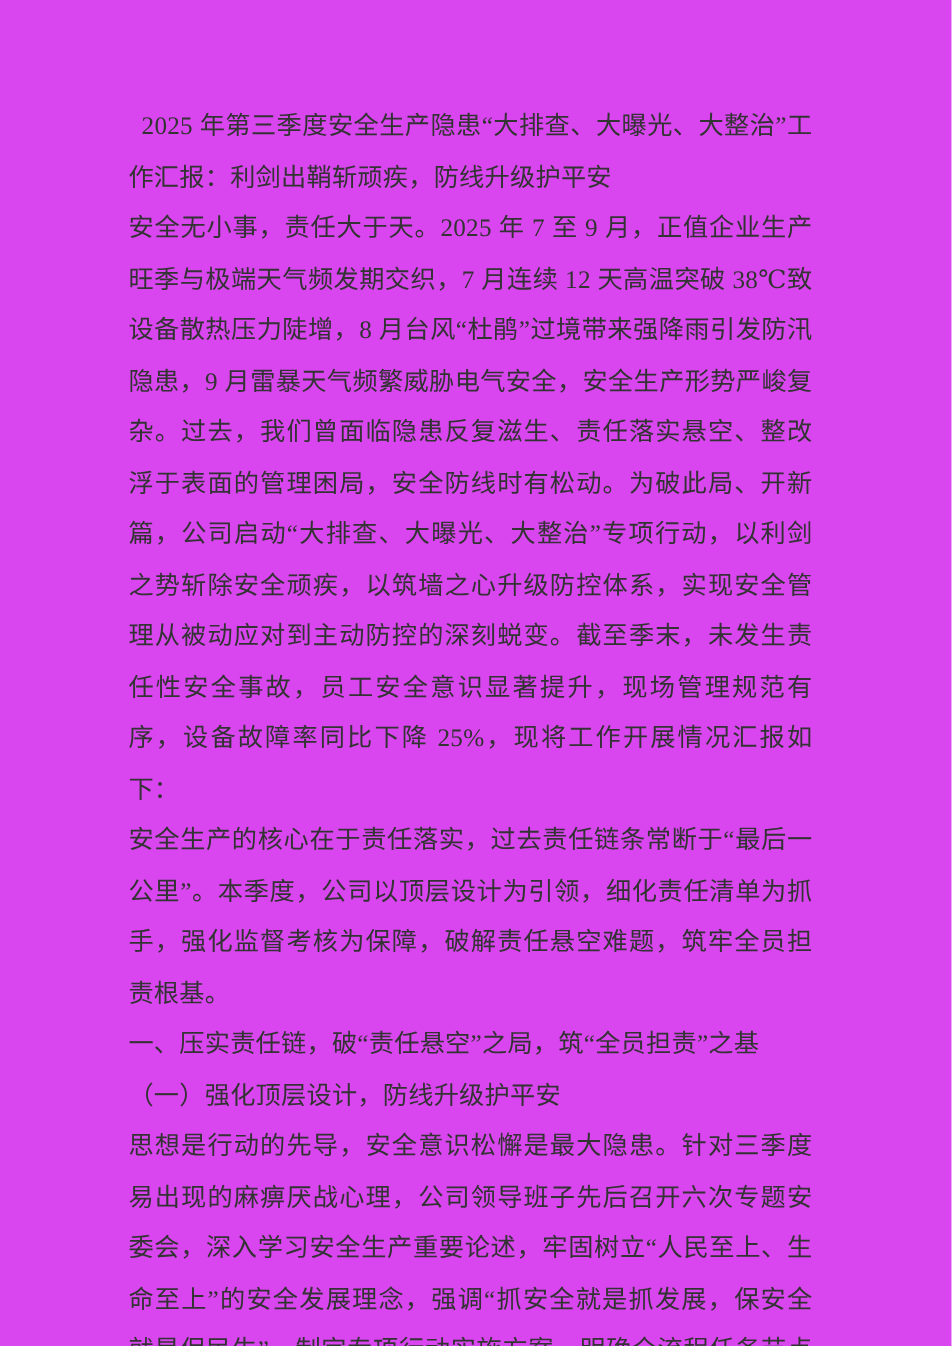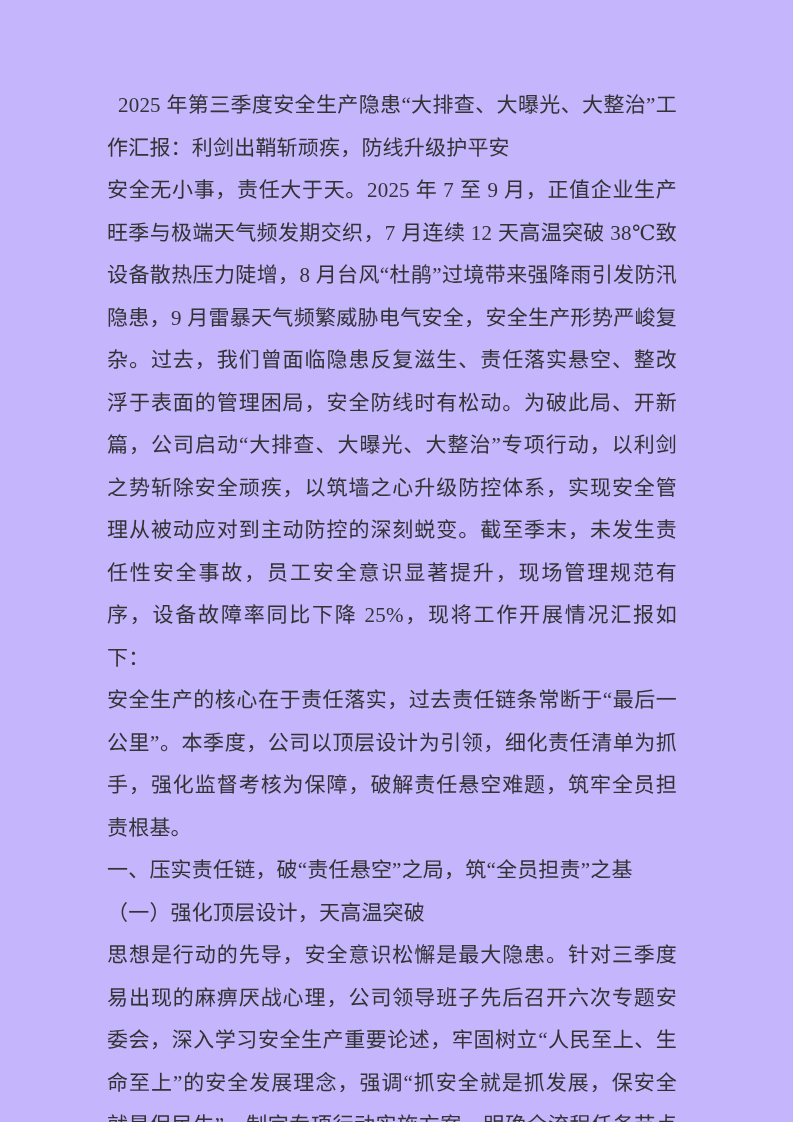--- a/index.html
+++ b/index.html
@@ -7,21 +7,21 @@
     padding: 0;
     background: #ffffff;
     width: 793px;
     height: 1122px;
     overflow: hidden;
   }
   .doc-page {
     position: relative;
     width: 793px;
     height: 1122px;
-    background: #c4b5fd;
+    background: #d946ef;
   }
   .text-block {
     position: absolute;
     left: 107px;
     top: 84px;
     width: 570px;
     font-family: "Liberation Serif", "DejaVu Serif", serif;
     font-size: 21px;
     line-height: 42.5px;
     color: #333333;
@@ -39,16 +39,16 @@
 </style>
 </head>
 <body>
 
 <div class="doc-page">
   <div class="text-block">
     <p class="para doc-title">2025 年第三季度安全生产隐患“大排查、大曝光、大整治”工作汇报：利剑出鞘斩顽疾，防线升级护平安</p>
     <p class="para">安全无小事，责任大于天。2025 年 7 至 9 月，正值企业生产旺季与极端天气频发期交织，7 月连续 12 天高温突破 38℃致设备散热压力陡增，8 月台风“杜鹃”过境带来强降雨引发防汛隐患，9 月雷暴天气频繁威胁电气安全，安全生产形势严峻复杂。过去，我们曾面临隐患反复滋生、责任落实悬空、整改浮于表面的管理困局，安全防线时有松动。为破此局、开新篇，公司启动“大排查、大曝光、大整治”专项行动，以利剑之势斩除安全顽疾，以筑墙之心升级防控体系，实现安全管理从被动应对到主动防控的深刻蜕变。截至季末，未发生责任性安全事故，员工安全意识显著提升，现场管理规范有序，设备故障率同比下降 25%，现将工作开展情况汇报如下：</p>
     <p class="para">安全生产的核心在于责任落实，过去责任链条常断于“最后一公里”。本季度，公司以顶层设计为引领，细化责任清单为抓手，强化监督考核为保障，破解责任悬空难题，筑牢全员担责根基。</p>
     <p class="para">一、压实责任链，破“责任悬空”之局，筑“全员担责”之基</p>
-    <p class="para">（一）强化顶层设计，天高温突破</p>
+    <p class="para">（一）强化顶层设计，防线升级护平安</p>
     <p class="para">思想是行动的先导，安全意识松懈是最大隐患。针对三季度易出现的麻痹厌战心理，公司领导班子先后召开六次专题安委会，深入学习安全生产重要论述，牢固树立“人民至上、生命至上”的安全发展理念，强调“抓安全就是抓发展，保安全就是保民生”。制定专项行动实施方案，明确全流程任务节点与责任人，将行动目标分解为十五项具体</p>
   </div>
 </div>
 
 </body></html>

